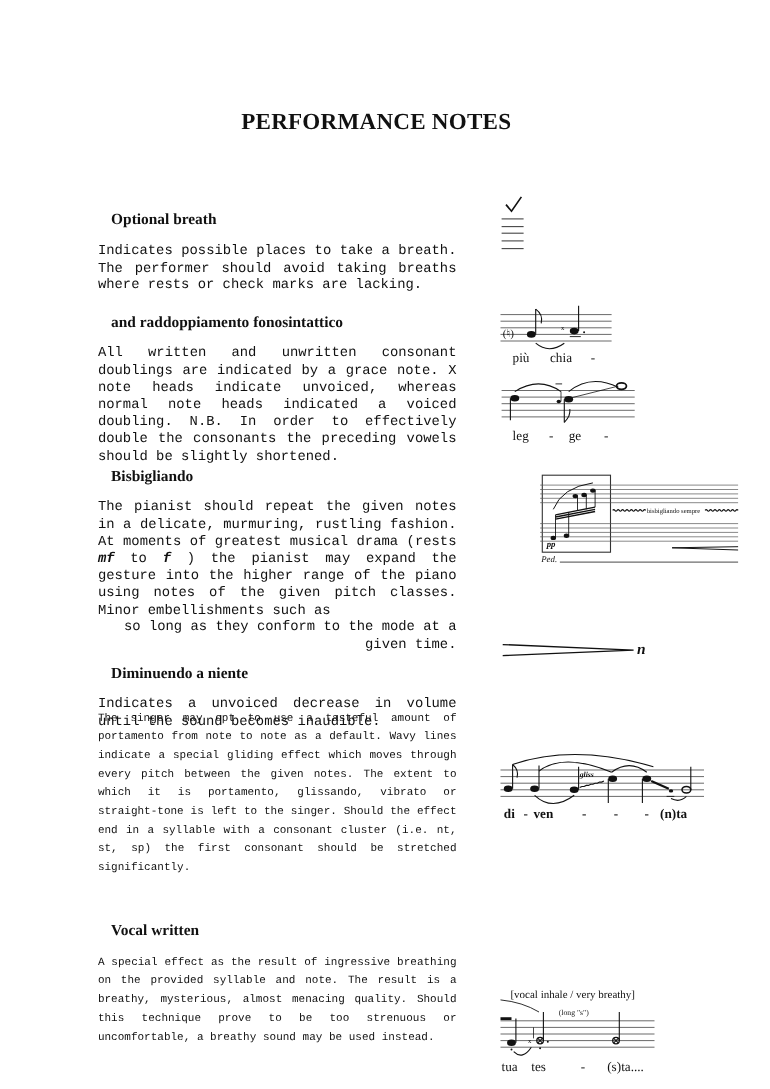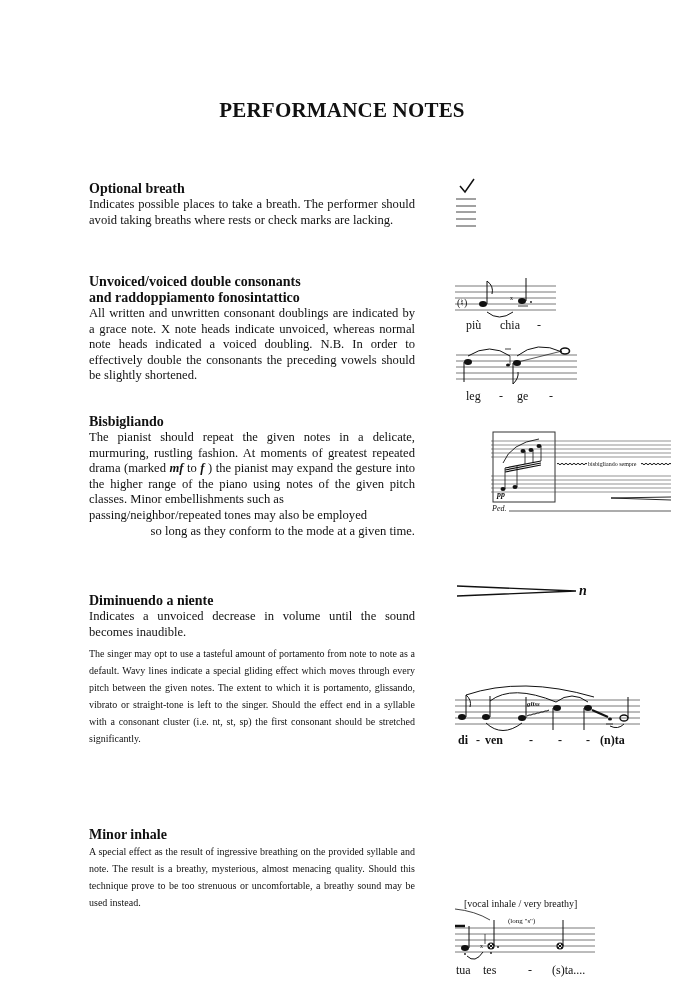--- a/index.html
+++ b/index.html
@@ -1,22 +1,22 @@
 <!DOCTYPE html>
 <html><head>
 <meta charset="utf-8">
 <style>
   html, body { margin: 0; padding: 0; background: #ffffff; }
   body { width: 700px; height: 990px; position: relative; overflow: hidden;
          font-family: "DejaVu Serif", "Liberation Serif", serif; color: #111; }
   .title { position: absolute; top: 98px; left: 0; width: 684px; text-align: center;
            font-family: "Liberation Serif", serif; font-weight: bold; font-size: 21px; letter-spacing: 0.2px; }
   .section { position: absolute; left: 89px; width: 326px; }
-  .section h2 { margin: 0; font-family: "Liberation Serif", serif; font-weight: bold; font-size: 14px; line-height: 16px; }
-  .section p { margin: 0; font-family: Liberation Serif, serif; font-size: 12.6px; line-height: 15.6px; text-align: justify; }
+  .section h2 { margin: 12px; font-family: "Liberation Serif", serif; font-weight: bold; font-size: 14px; line-height: 16px; }
+  .section p { margin: 0; font-family: Liberation Mono, monospace; font-size: 12.6px; line-height: 15.6px; text-align: justify; }
   .section p.big { font-size: 10px; line-height: 17px; }
   .ex { position: absolute; }
   .ex svg { display: block; overflow: visible; }
   .lyr { font-family: "Liberation Serif", serif; font-size: 12px; fill: #111; }
   .small { font-family: "Liberation Serif", serif; font-size: 6px; fill: #111; }
   .ann { font-family: "Liberation Serif", serif; font-size: 10px; fill: #111; }
 </style>
 </head>
 <body>
 
@@ -33,21 +33,20 @@
       <line x1="1" y1="21" x2="21" y2="21"></line>
         <line x1="1" y1="28" x2="21" y2="28"></line>
       <line x1="1" y1="34" x2="21" y2="34"></line>
         <line x1="1" y1="41" x2="21" y2="41"></line>
       <line x1="1" y1="48" x2="21" y2="48"></line>
     </g>
   </svg>
 </div>
 
 <div class="section" style="top:274px;">
-  <h2>Unvoiced/voiced double consonants</h2>
   <h2>and raddoppiamento fonosintattico</h2>
   <p>All written and unwritten consonant doublings are indicated by a grace note. X note heads indicate unvoiced, whereas normal note heads indicated a voiced doubling. N.B. In order to effectively double the consonants the preceding vowels should be slightly shortened.</p>
 </div>
 <div class="ex" style="left:452px; top:272px;">
   <svg width="140" height="130">
     <g stroke="#555" stroke-width="0.8">
       <line x1="3" y1="14" x2="104" y2="14"></line>
         <line x1="3" y1="20" x2="104" y2="20"></line>
       <line x1="3" y1="26" x2="104" y2="26"></line>
         <line x1="3" y1="32" x2="104" y2="32"></line>
@@ -89,23 +88,22 @@
     <text class="lyr" x="14" y="128">leg</text>
     <text class="lyr" x="47" y="128">-</text>
     <text class="lyr" x="65" y="128">ge</text>
     <text class="lyr" x="97" y="128">-</text>
   </svg>
 </div>
 
 <div class="section" style="top:414px;">
   <h2>Bisbigliando</h2>
   <p>
-    <span>The pianist should repeat the given notes in a delicate, murmuring, rustling fashion. At moments of greatest repeated drama (marked </span><b><i>mf</i></b><span> to </span><b><i>f</i></b><span> ) the pianist may expand the gesture into the higher range of the piano using notes of the given pitch classes.  Minor embellishments such as</span>
+    <span>The pianist should repeat the given notes in a delicate, murmuring, rustling fashion. At moments of greatest musical drama (rests </span><b><i>mf</i></b><span> to </span><b><i>f</i></b><span> ) the pianist may expand the gesture into the higher range of the piano using notes of the given pitch classes.  Minor embellishments such as</span>
   </p>
-  <p style="text-align:left">passing/neighbor/repeated tones may also be employed</p>
   <p style="text-align:right">so long as they conform to the mode at a given time.</p>
 </div>
 <div class="ex" style="left:455px; top:431px;margin-left:36px;">
   <svg width="185" height="90">
     <g stroke="#666" stroke-width="0.7">
       <line x1="0" y1="10" x2="180" y2="10"></line>
         <line x1="0" y1="14" x2="180" y2="14"></line>
       <line x1="0" y1="18" x2="180" y2="18"></line>
         <line x1="0" y1="22" x2="180" y2="22"></line>
       <line x1="0" y1="26" x2="180" y2="26"></line>
@@ -204,21 +202,21 @@
     <text class="lyr" x="24" y="56">-</text>
     <text class="lyr" x="33" y="56">ven</text>
     <text class="lyr" x="77" y="56">-</text>
     <text class="lyr" x="106" y="56">-</text>
     <text class="lyr" x="134" y="56">-</text>
     <text class="lyr" x="148" y="56">(n)ta</text>
   </svg>
 </div>
 
 <div class="section" style="top:827px;">
-  <h2>Minor inhale</h2>
+  <h2>Vocal written</h2>
   <p class="big">A special effect as the result of ingressive breathing on the provided syllable and note.  The result is a breathy, mysterious, almost menacing quality.  Should this technique prove to be too strenuous or uncomfortable, a breathy sound may be used instead.</p>
 </div>
 <div class="ex" style="left:455px; top:896px;">
   <svg width="150" height="80">
     <text class="ann" x="9" y="11">[vocal inhale / very breathy]</text>
     <path d="M0 13 Q20 15 35 24" stroke="#111" stroke-width="0.8" fill="none"></path>
     <text class="small" x="53" y="27" style="font-size:7px">(long "s")</text>
     <g stroke="#555" stroke-width="0.8">
       <line x1="0" y1="32" x2="140" y2="32"></line>
         <line x1="0" y1="38" x2="140" y2="38"></line>

